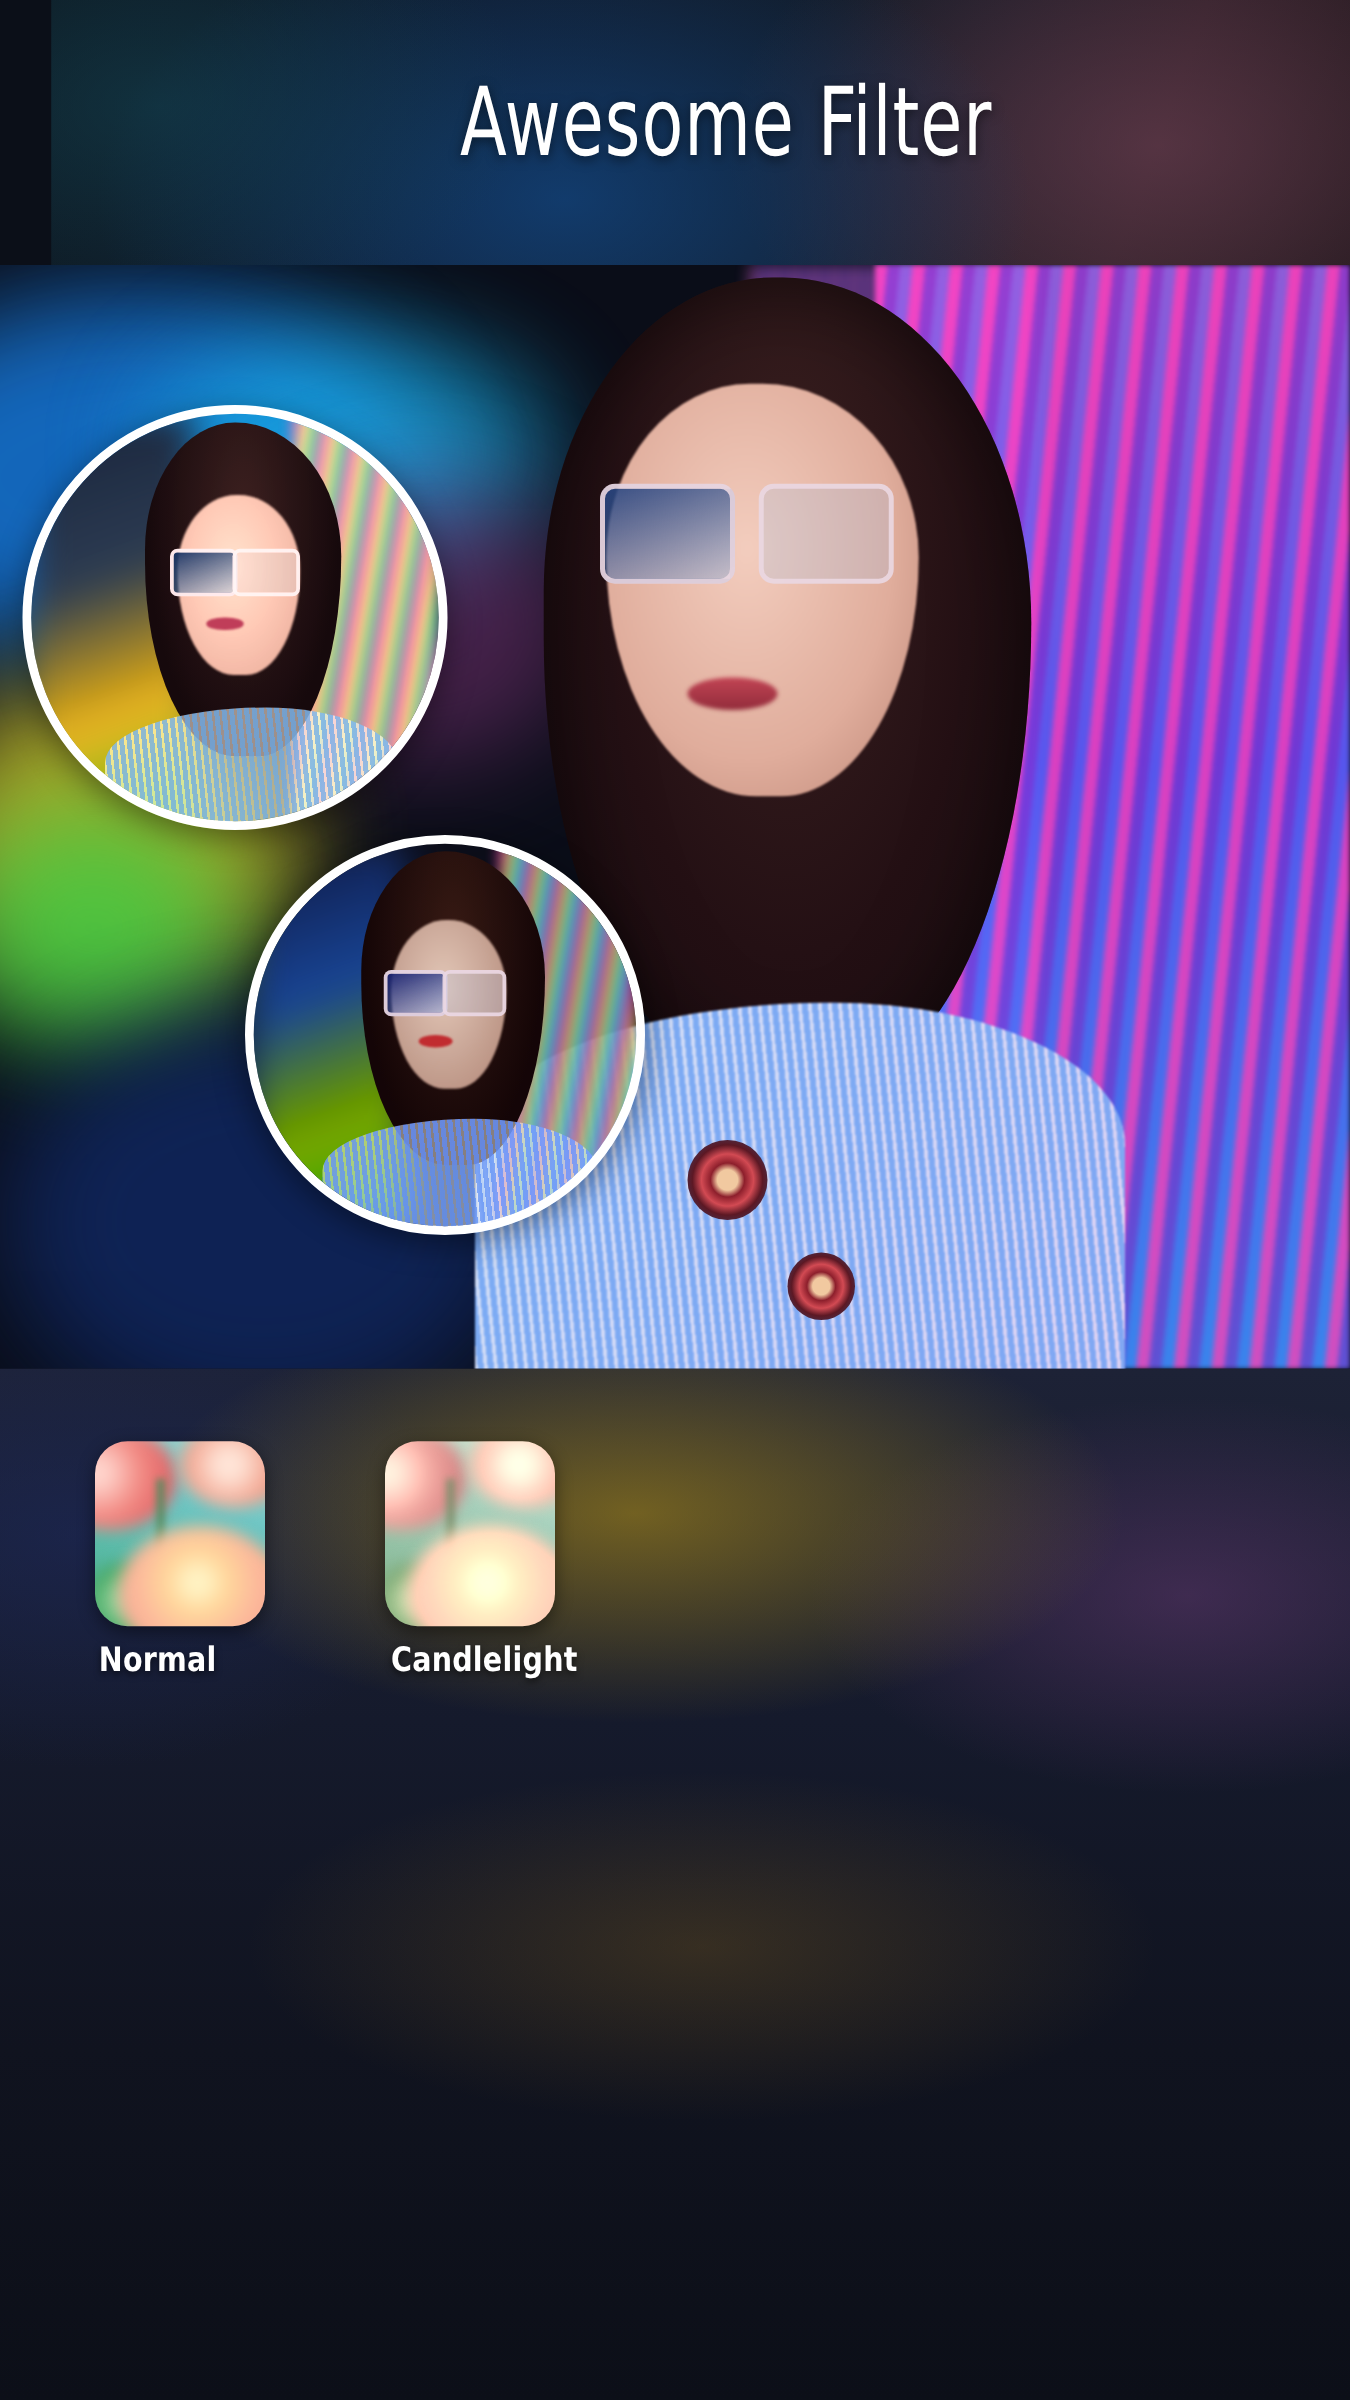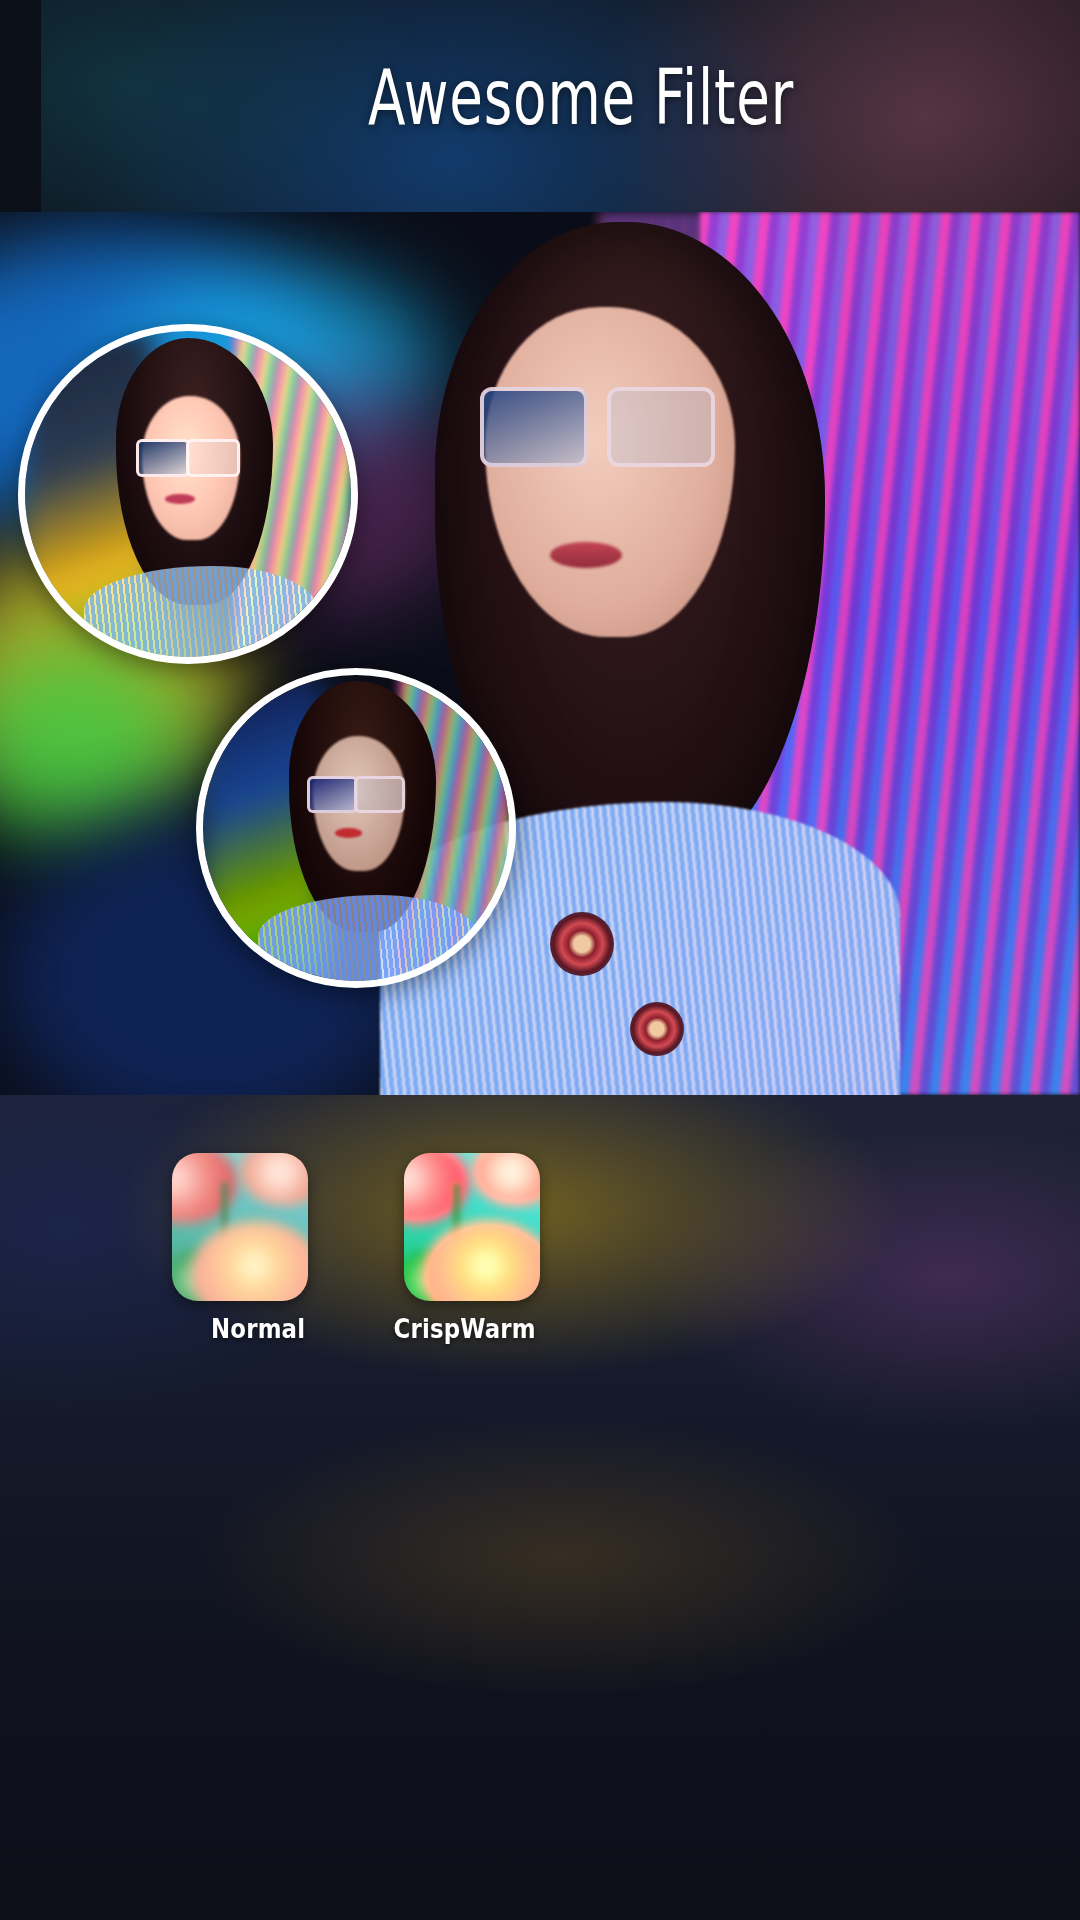--- a/index.html
+++ b/index.html
@@ -139,21 +139,21 @@
       radial-gradient(ellipse 420px 260px at 6% 16%, rgba(28,40,90,.6), rgba(0,0,0,0) 72%),
       radial-gradient(ellipse 520px 200px at 52% 56%, rgba(150,110,30,.28), rgba(0,0,0,0) 70%),
       linear-gradient(180deg,#1d2236 0%,#151a2c 34%,#10131f 66%,#0c0f18 100%);
   }
   .grid{
     position:absolute;left:0;top:58px;width:1080px;
     display:grid;grid-template-columns:repeat(4,1fr);
     row-gap:38px;
     padding:0 76px;box-sizing:border-box;
   }
-  .cell{display:flex;flex-direction:column;align-items:flex-end;}
+  .cell{display:flex;flex-direction:column;align-items:flex-start;}
   .thumb{
     width:136px;height:148px;border-radius:26px;overflow:hidden;position:relative;
     box-shadow:0 4px 14px rgba(0,0,0,.45);
   }
   .thumb-img{position:absolute;inset:0;}
   .fl-bg{position:absolute;inset:0;background:linear-gradient(200deg,#9fd8d4 0%,#6fc6c4 35%,#58b9a4 70%,#4aa87f 100%);}
   .fl-blob{position:absolute;border-radius:50%;filter:blur(6px);}
   .fl-b1{left:-30%;top:-8%;width:78%;height:56%;background:radial-gradient(circle at 40% 45%,#ffd5cd 10%,#f28b84 45%,#e05f63 80%);}
   .fl-b2{right:-14%;top:-10%;width:64%;height:46%;background:radial-gradient(circle at 45% 50%,#ffe5d8 15%,#f3a894 55%,#e08a78 85%);}
   .fl-b3{left:14%;bottom:-18%;width:96%;height:72%;background:radial-gradient(circle at 48% 42%,#fff3c4 8%,#ffd79b 26%,#fcb99b 52%,#f7a391 80%);}
@@ -251,36 +251,36 @@
             <div class="fl-stem"></div>
               <div class="fl-blob fl-b4"></div>
               <div class="fl-blob fl-b5"></div>
             <div class="fl-blob fl-b3"></div>
           </div>
         </div>
         <div class="label">Normal</div>
       </div>
 
 
-
-
-
-
       <div class="cell">
         <div class="thumb">
-          <div class="thumb-img" style="filter:saturate(1.5) contrast(1.12) brightness(1.02) hue-rotate(-6deg);">
+          <div class="thumb-img" style="filter:sepia(.35) saturate(.85) hue-rotate(-8deg) brightness(1.05);">
             <div class="fl-bg"></div>
               <div class="fl-blob fl-b1"></div>
               <div class="fl-blob fl-b2"></div>
             <div class="fl-stem"></div>
               <div class="fl-blob fl-b4"></div>
               <div class="fl-blob fl-b5"></div>
             <div class="fl-blob fl-b3"></div>
           </div>
         </div>
-        <div class="label">CrispWarm</div>
-      </div>
+        <div class="label">Candlelight</div>
+      </div>
+
+
+
+
 
 
     </div>
   </div>
 
 </div>
 
 </body></html>

